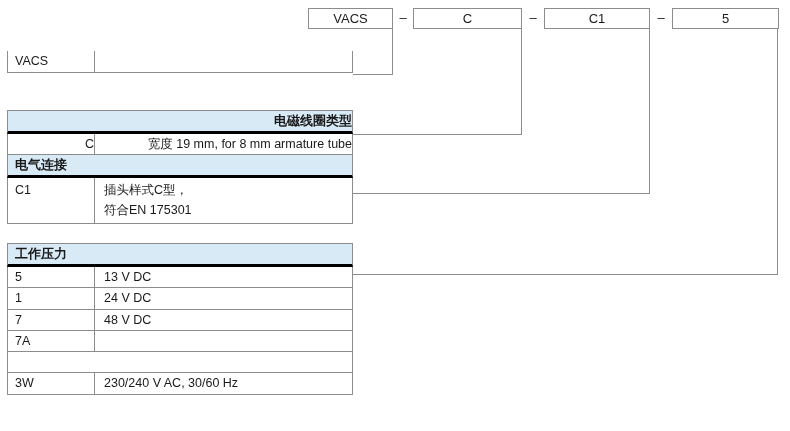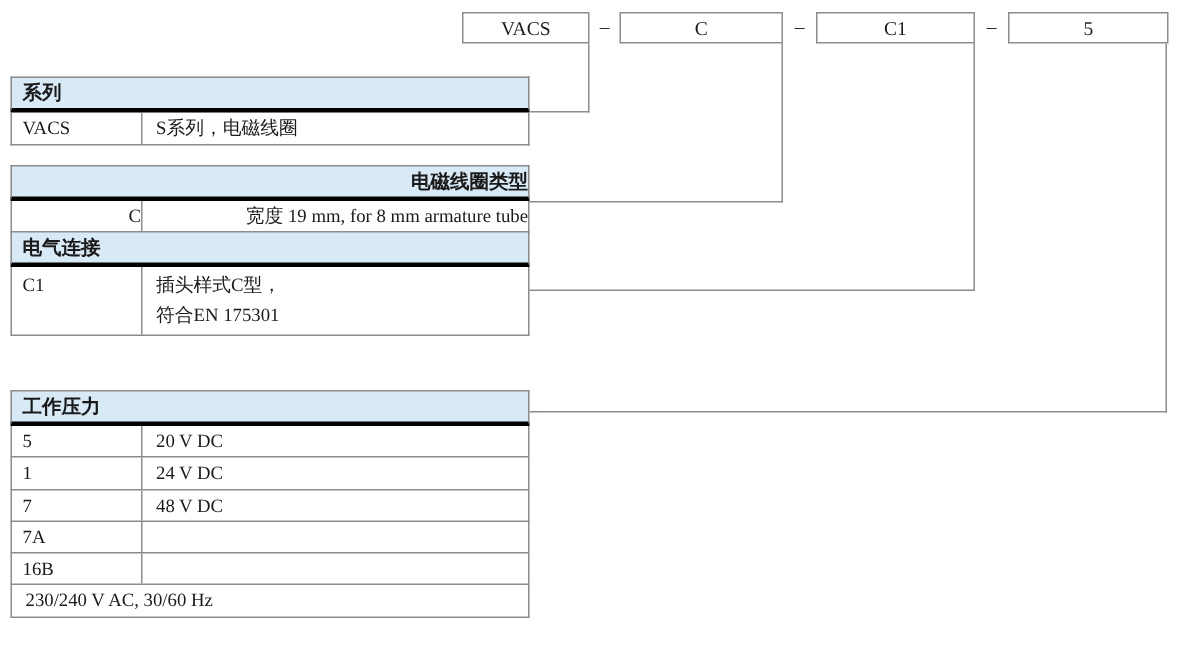--- a/index.html
+++ b/index.html
@@ -4,21 +4,21 @@
 <style>
   :root{
     --header-bg:#d8eaf6;
     --header-border:#000000;
     --line:#8c8c8c;
     --text:#1a1a1a;
   }
   html,body{margin:0;padding:0;background:#ffffff;}
   #canvas{
     position:relative;width:790px;height:431px;background:#ffffff;
-    font-family:Liberation Serif, serif;
+    font-family:Liberation Sans, sans-serif;
     color:var(--text);overflow:hidden;
   }
   
   .code-box{
     position:absolute;top:8px;height:21px;box-sizing:border-box;
     border:1px solid var(--line);background:#ffffff;
     text-align:center;line-height:19px;font-size:13px;
   }
   .dash{
     position:absolute;top:8px;height:21px;line-height:20px;
@@ -75,62 +75,60 @@
   <div class="vline" style="left:521px;top:29px;height:106px;"></div>
   <div class="hline" style="left:353px;top:134px;width:169px;"></div>
 
   <div class="vline" style="left:649px;top:29px;height:165px;"></div>
   <div class="hline" style="left:353px;top:193px;width:297px;"></div>
 
   <div class="vline" style="left:777px;top:29px;height:246px;"></div>
   <div class="hline" style="left:353px;top:274px;width:425px;"></div>
 
   <div class="section" style="top:51px;">
-    <div class="sec-header">系列</div>
     <div class="sec-row row-h22">
       <div class="code">VACS</div>
-      <div class="desc">S系列，电磁线圈</div>
     </div>
   </div>
 
   <div class="section" style="top:110px;text-align:right;">
     <div class="sec-header">电磁线圈类型</div>
     <div class="sec-row row-h22">
       <div class="code">C</div>
       <div class="desc">宽度 19 mm, for 8 mm armature tube</div>
     </div>
   </div>
 
   <div class="section" style="top:154px;">
     <div class="sec-header">电气连接</div>
     <div class="sec-row row-h46">
       <div class="code">C1</div>
       <div class="desc">插头样式C型，
 符合EN 175301</div>
     </div>
   </div>
 
-  <div class="section" style="top:260px;">
+  <div class="section" style="top:243px;">
     <div class="sec-header">工作压力</div>
     <div class="sec-row row-h21">
       <div class="code">5</div>
-      <div class="desc">20 V DC</div>
+      <div class="desc">13 V DC</div>
     </div>
     <div class="sec-row row-h21">
       <div class="code">1</div>
       <div class="desc">24 V DC</div>
     </div>
     <div class="sec-row row-h21">
       <div class="code">7</div>
       <div class="desc">48 V DC</div>
     </div>
     <div class="sec-row row-h21">
       <div class="code">7A</div>
     </div>
     <div class="sec-row row-h21">
-      <div class="code">16B</div>
     </div>
     <div class="sec-row row-h21">
+      <div class="code">3W</div>
       <div class="desc">230/240 V AC, 30/60 Hz</div>
     </div>
   </div>
 
 </div>
 
 </body></html>

